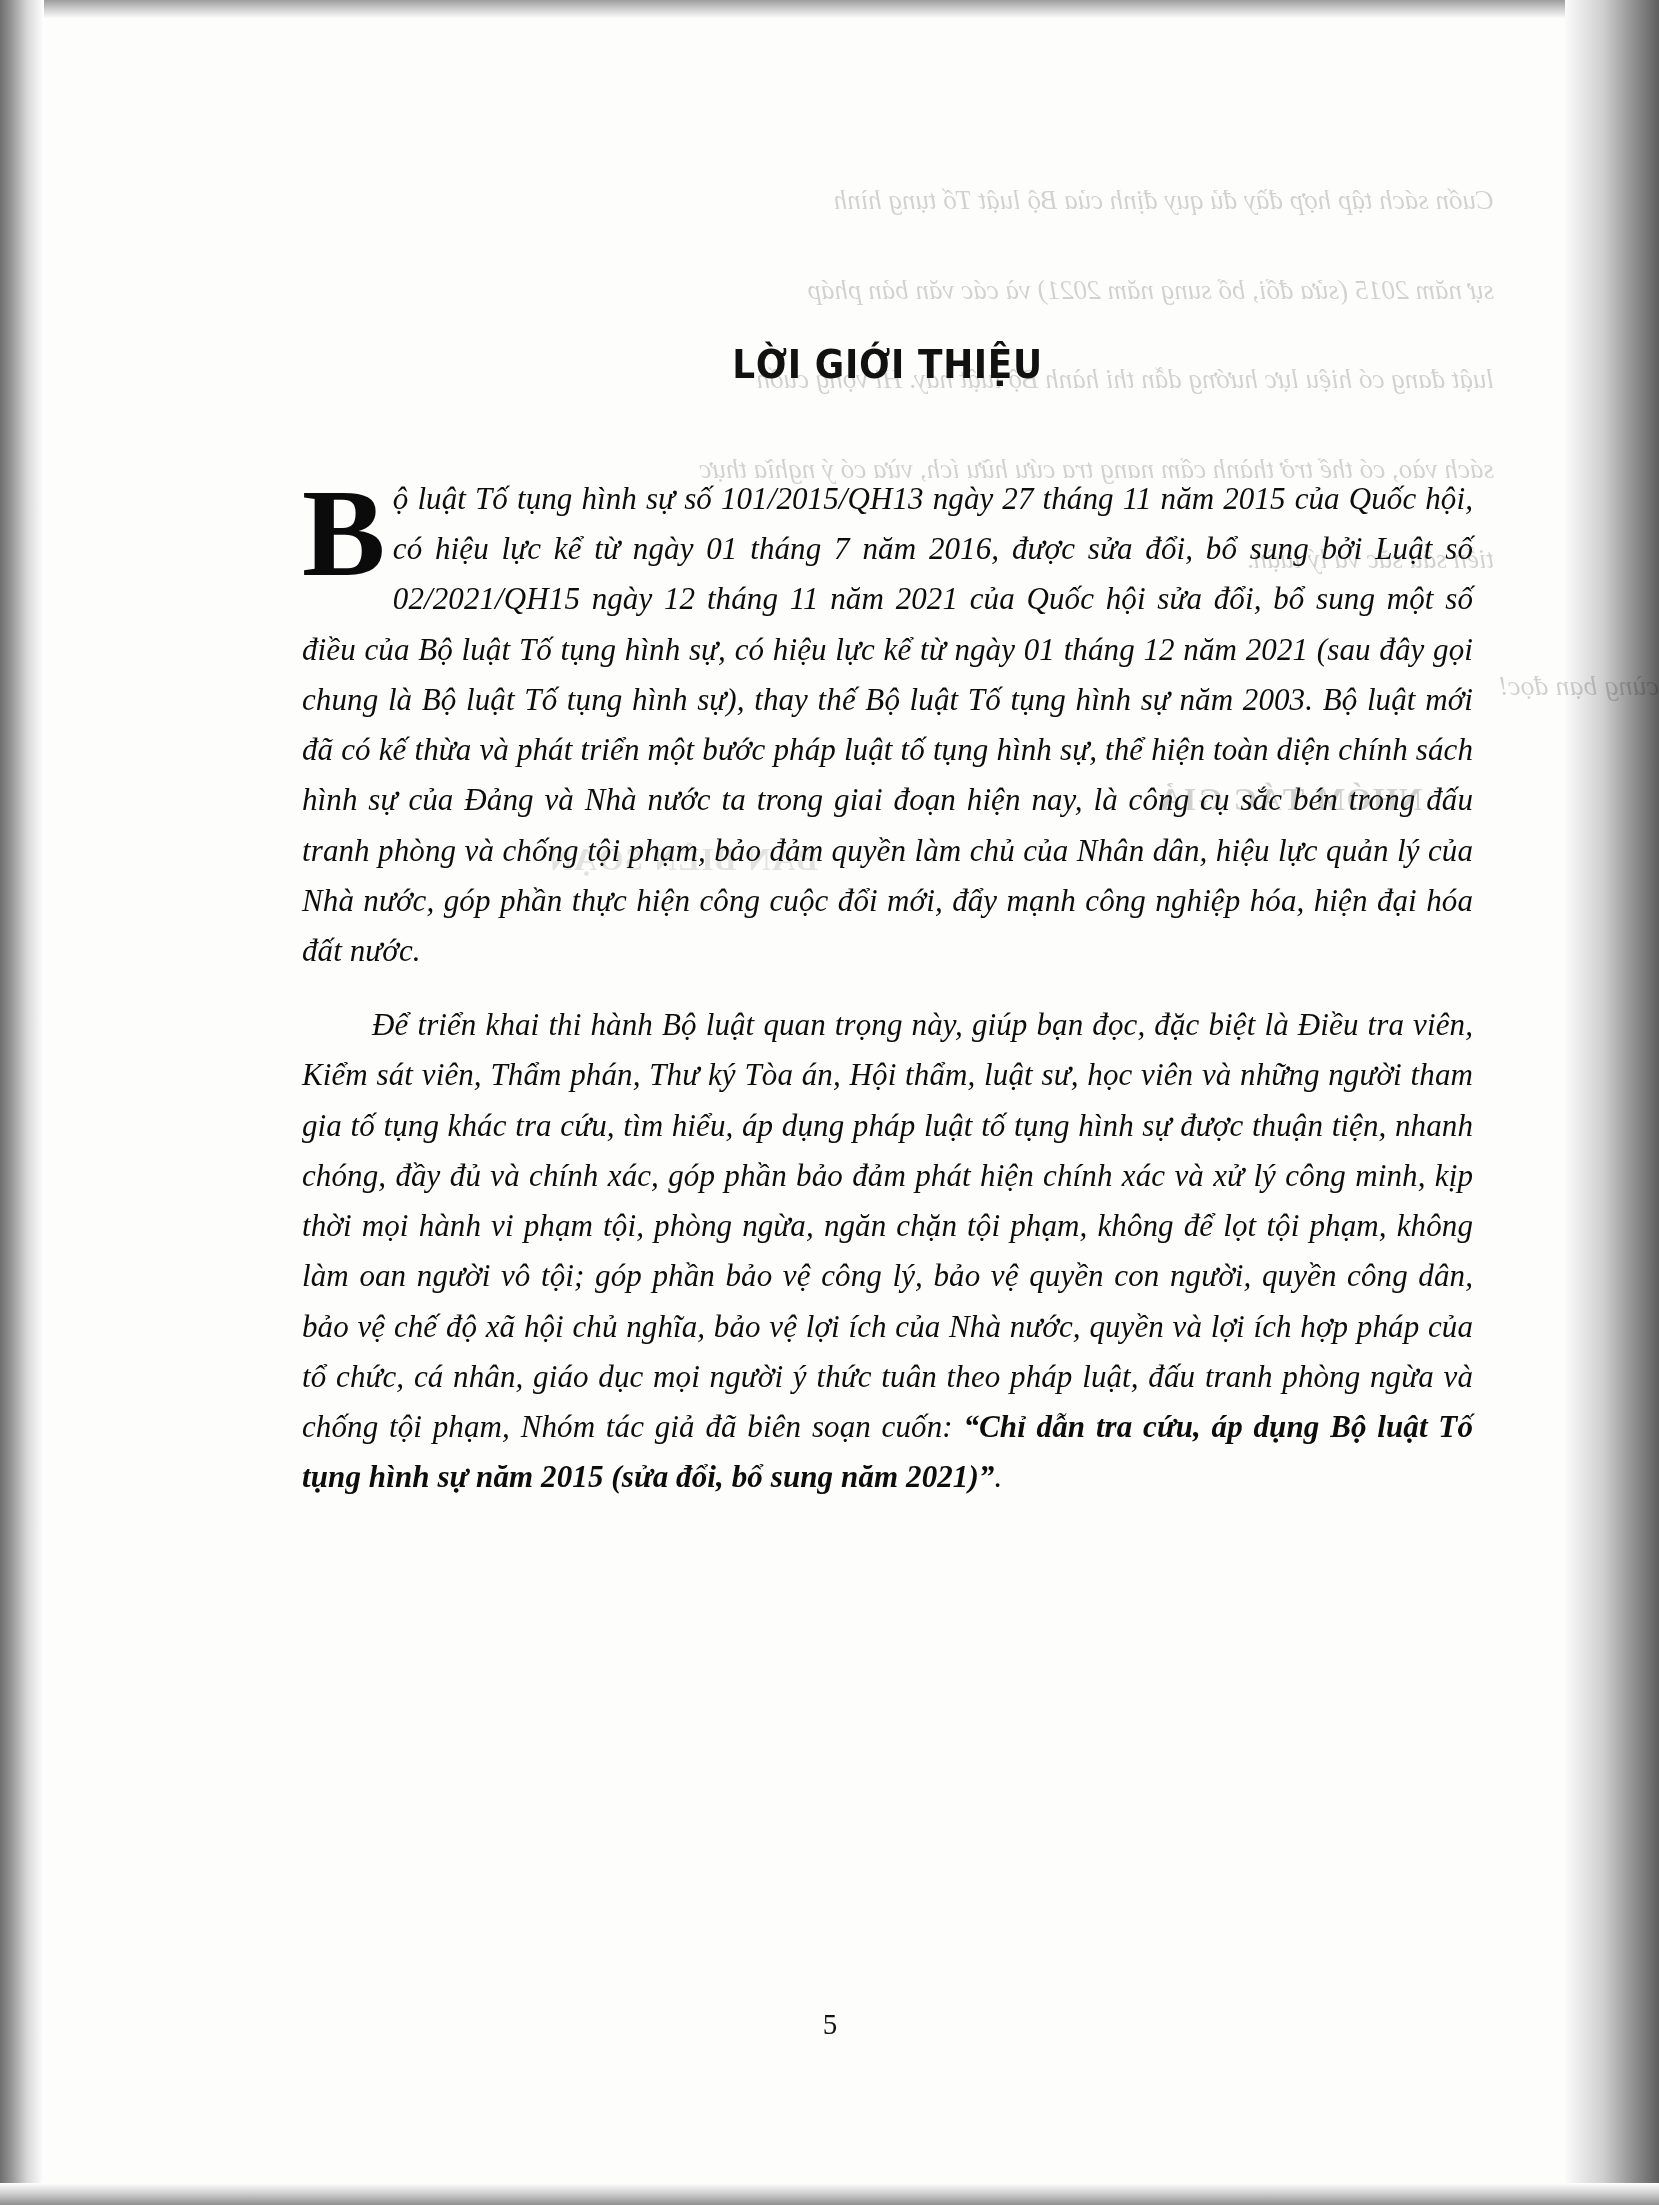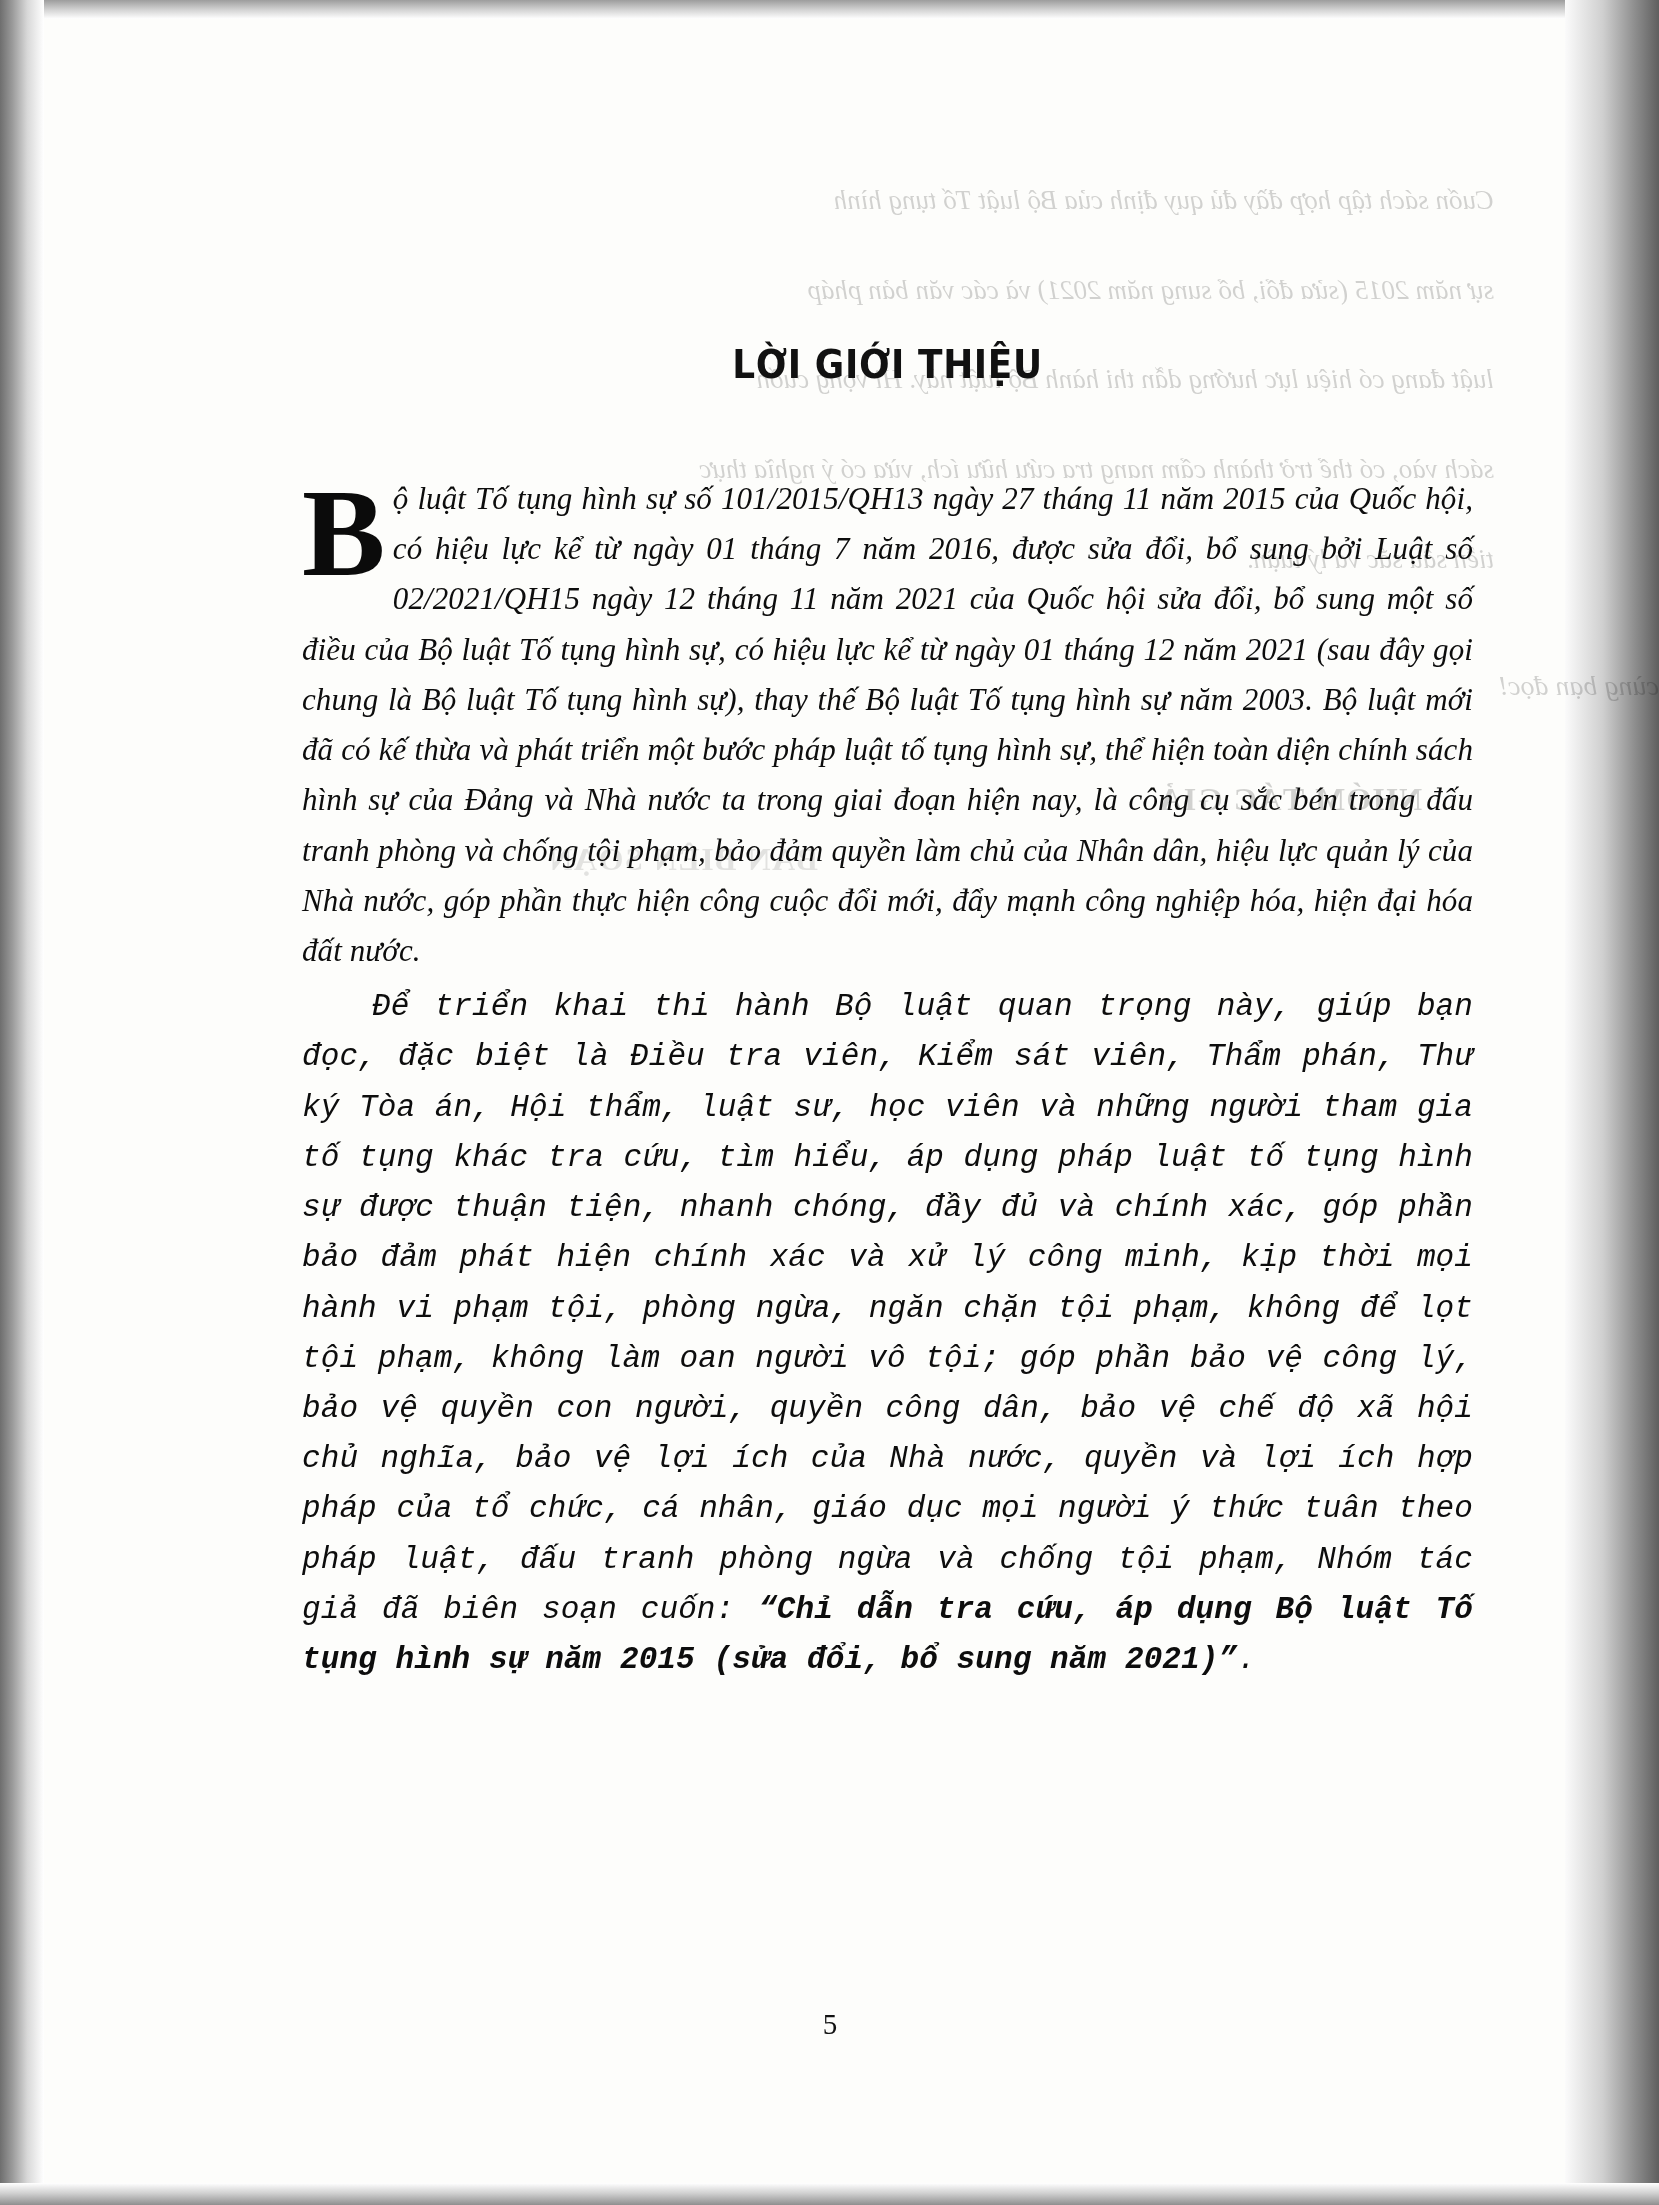--- a/index.html
+++ b/index.html
@@ -112,22 +112,21 @@
     text-align: justify;
     color: #0d0d0d;
     margin: 0 0 5.8px 0;
     letter-spacing: 0.1px;
   }
   .para.first {
     text-indent: 0;
   }
   .para.indent {
     text-indent: 70px;
-    margin-top: 6px;
-    font-family: Liberation Mono, monospace;
+    margin-top: 24px;
   }
 
   .dropcap {
     float: left;
     font-family: "Liberation Serif", serif;
     font-style: normal;
     font-weight: bold;
     font-size: 125px;
     line-height: 0.84;
     padding: 4.4px 7.3px 0 0;

